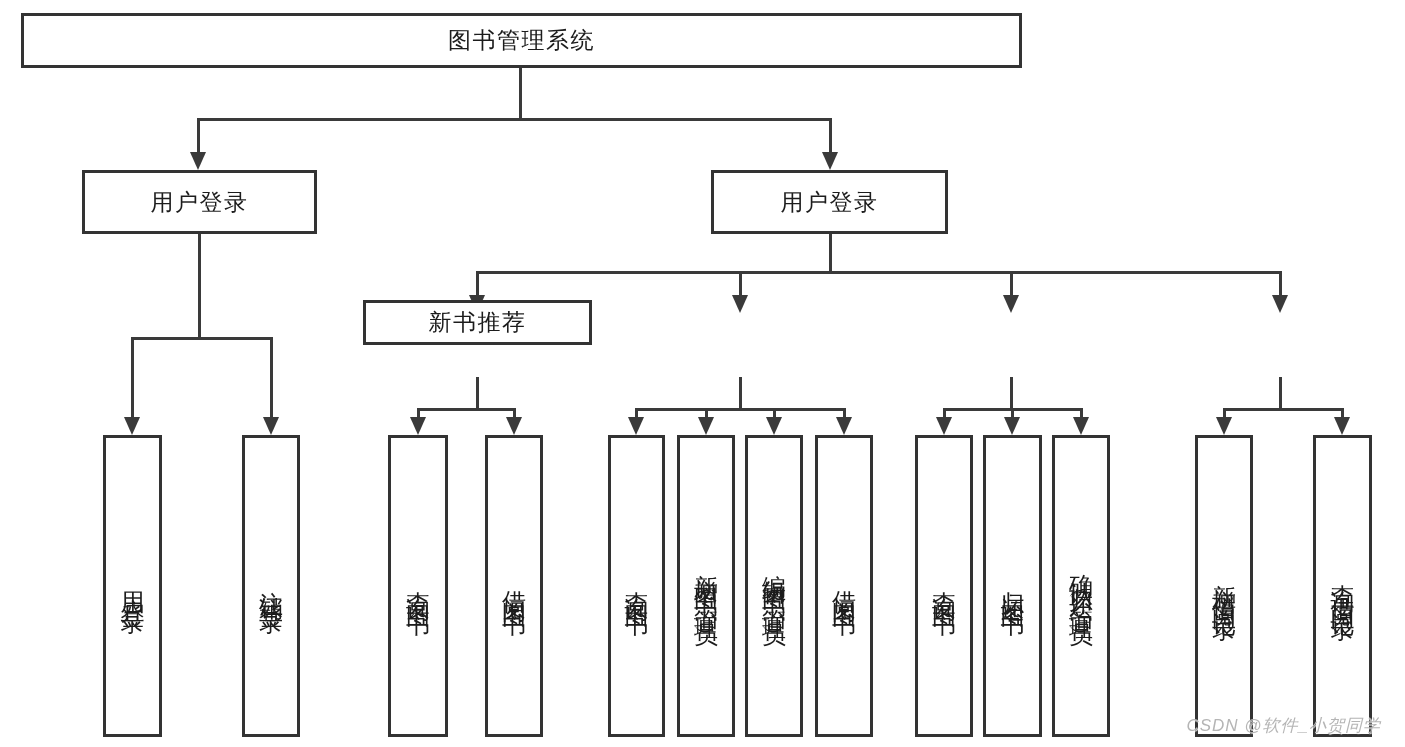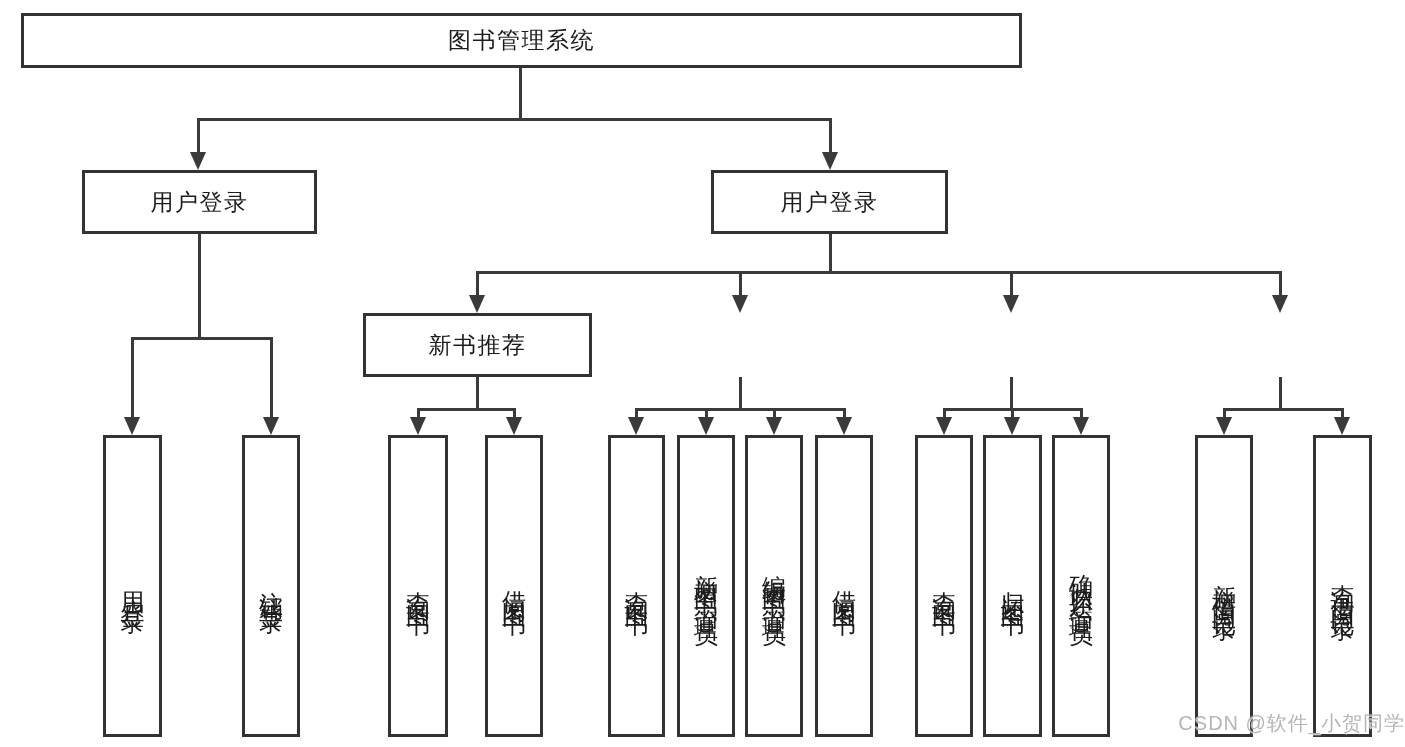--- a/index.html
+++ b/index.html
@@ -21,23 +21,24 @@
     font-size:24px;letter-spacing:7px;line-height:1;
     color:var(--text);
   }
   .cline{position:absolute;background:var(--line);}
   .ahead{
     position:absolute;width:0;height:0;
     border-left:8px solid transparent;border-right:8px solid transparent;
     border-top:18px solid var(--line);
   }
   .watermark{
-    position:absolute;right:0;bottom:10px;z-index:5;
-    font-size:20px;color:var(--wm);letter-spacing:1px;white-space:nowrap;
+    position:absolute;right:24px;bottom:10px;z-index:5;
+    font-size:17px;color:var(--wm);letter-spacing:1px;white-space:nowrap;
     text-shadow:1px 1px 1px rgba(255,255,255,0.9);
+    font-style:italic;
   }
 </style>
 </head>
 <body>
 
 <div class="canvas">
 
   <div id="connectors">
       <div class="cline" style="left: 519px; top: 68px; width: 3px; height: 53px;"></div>
       <div class="cline" style="left: 197px; top: 118px; width: 635px; height: 3px;"></div>
@@ -97,21 +98,21 @@
     <span class="hlabel">图书管理系统</span>
   </div>
 
   <div class="box" style="left:82px;top:170px;width:235px;height:64px">
     <span class="hlabel">用户登录</span>
   </div>
   <div class="box" style="left:711px;top:170px;width:237px;height:64px">
     <span class="hlabel">用户登录</span>
   </div>
 
-  <div class="box" style="left:363px;top:313px;width:229px;height:64px">
+  <div class="box" style="left:363px;top:300px;width:229px;height:45px">
     <span class="hlabel">新书推荐</span>
   </div>
 
   <div class="box leaf" style="left:103px;top:435px;width:59px;height:302px">
     <span class="vtext">用户登录</span>
   </div>
   <div class="box leaf" style="left:242px;top:435px;width:58px;height:302px">
     <span class="vtext">注销登录</span>
   </div>
 

